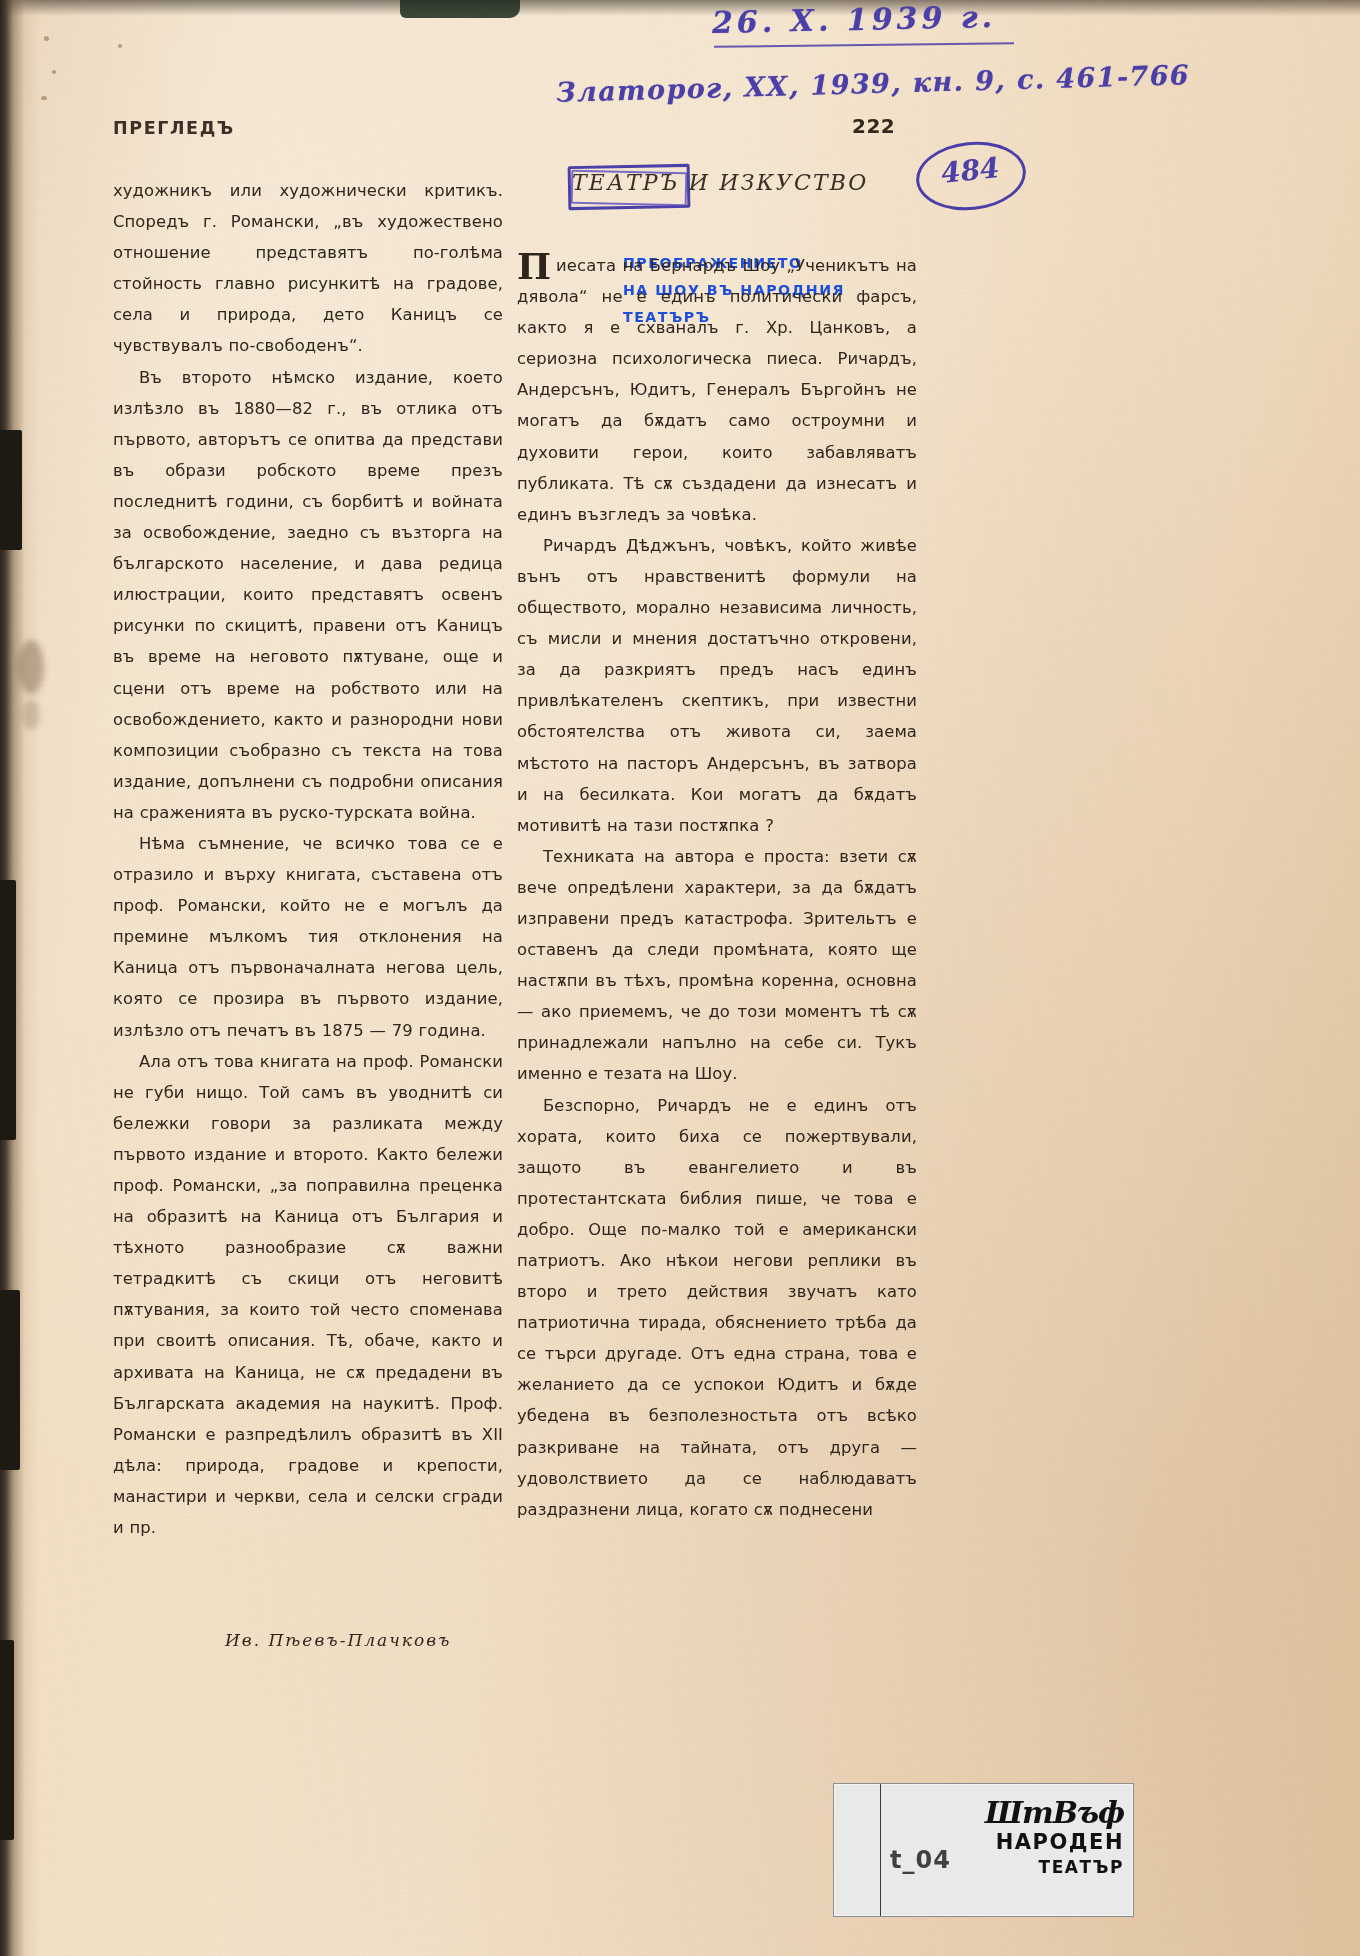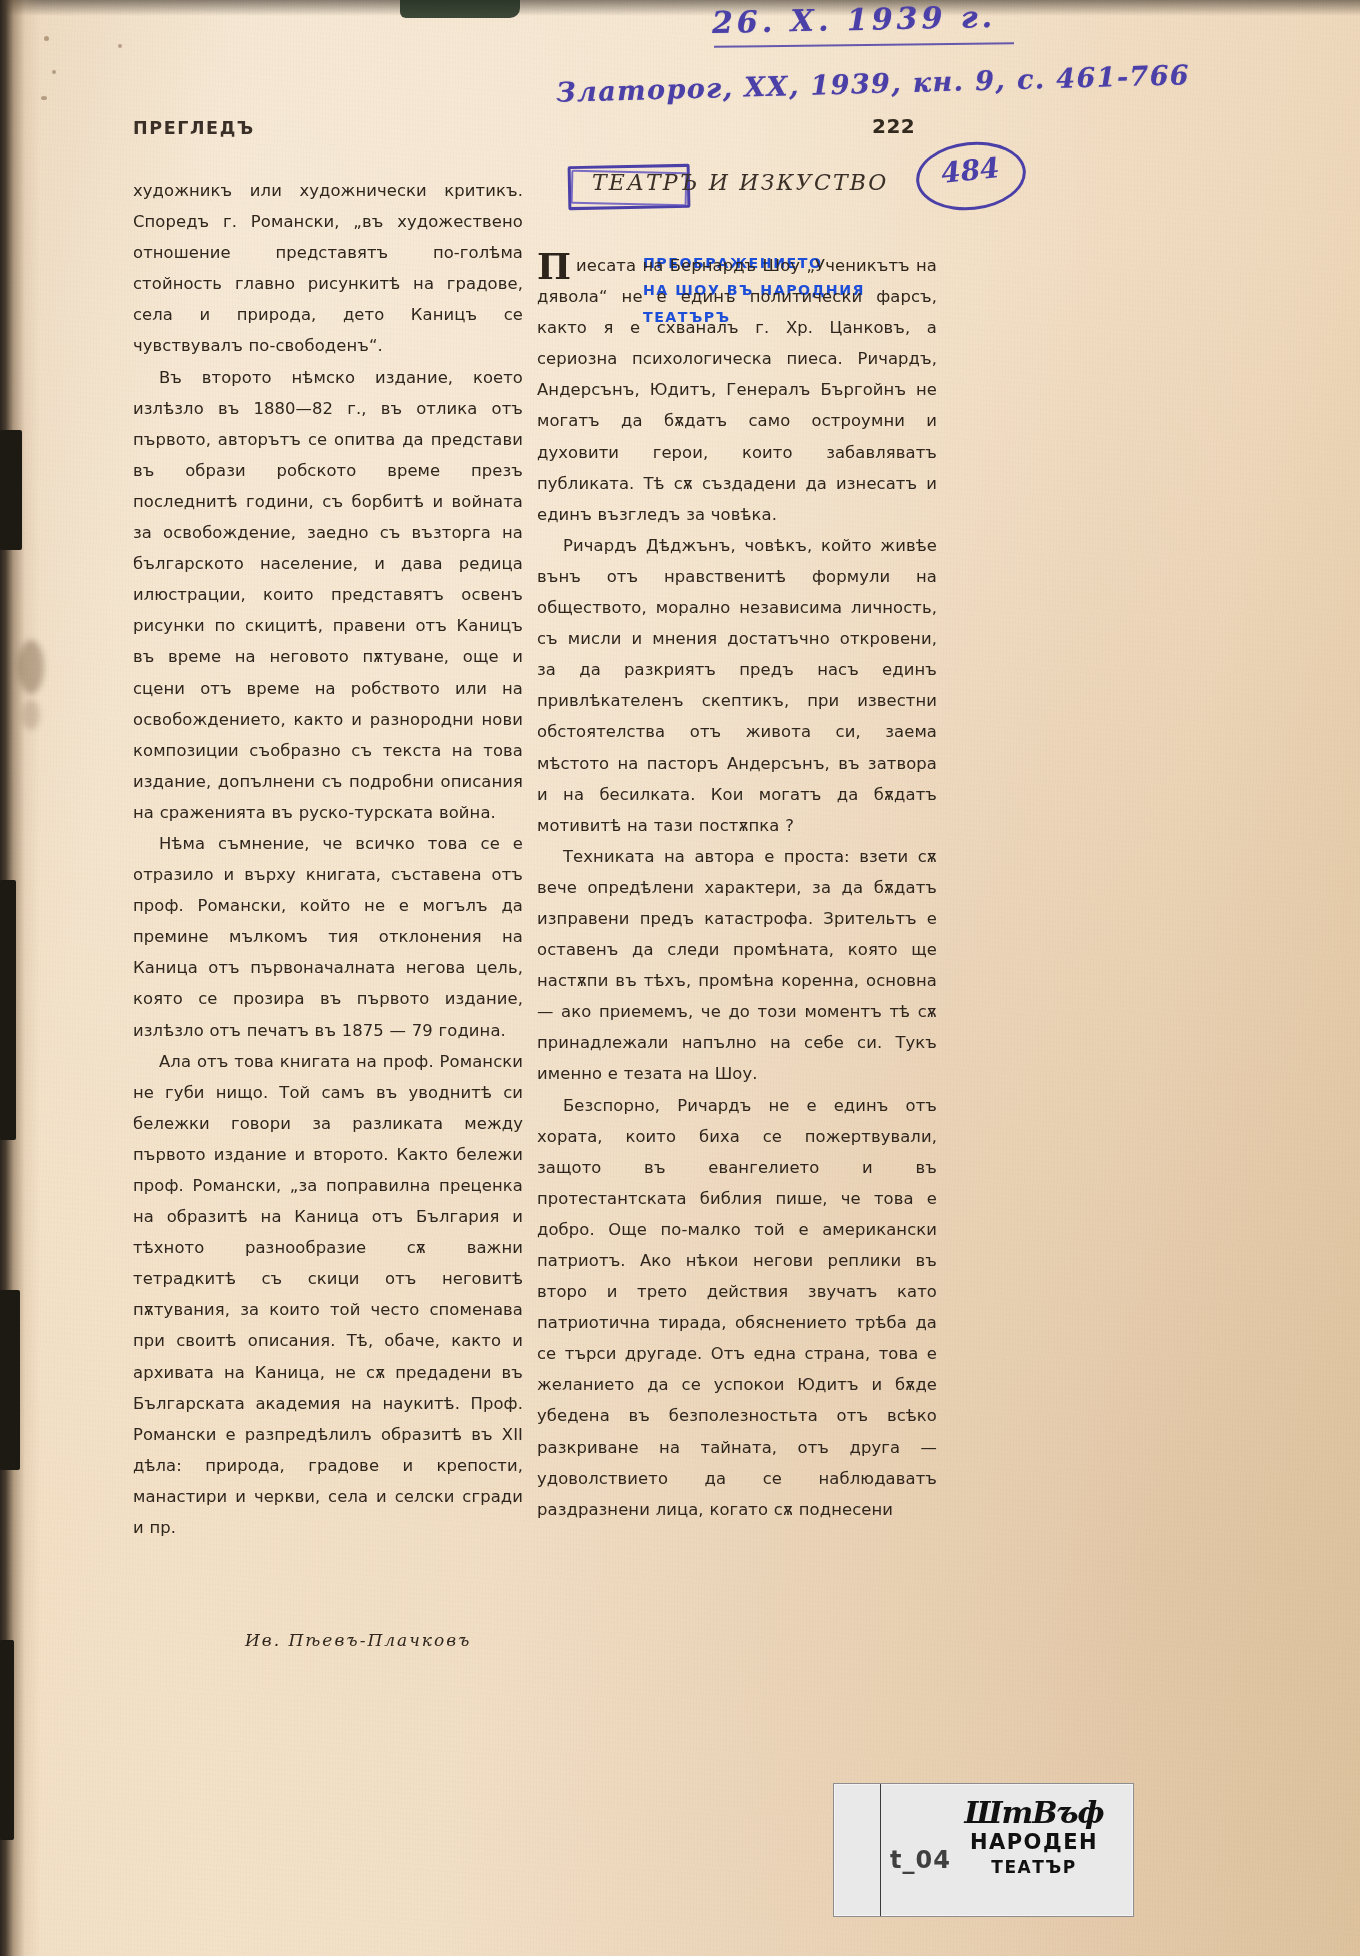--- a/index.html
+++ b/index.html
@@ -35,21 +35,21 @@
   #topedge{
     position:absolute;left:0;top:0;width:100%;height:16px;
     background:linear-gradient(180deg,rgba(45,38,30,.55),rgba(255,255,255,0));
   }
   #topdark{
     position:absolute;left:400px;top:0;width:120px;height:18px;
     background:#1b2a1c;opacity:.85;border-radius:0 0 10px 6px;
   }
 
   
-  #content{position:absolute;inset:0;margin-left:20px;}
+  #content{position:absolute;inset:0;}
   .running-head{
     position:absolute;left:113px;top:118px;
     font-size:17.5px;letter-spacing:1.6px;font-weight:700;
     color:#3a3028;
   }
   .folio{
     position:absolute;left:852px;top:114px;
     font-size:20px;font-weight:700;color:#32291f;letter-spacing:.5px;
   }
   .section-head{
@@ -132,21 +132,21 @@
   #stamp-div{
     position:absolute;left:46px;top:0;width:1px;height:100%;background:#3a3a3c;
   }
   #stamp-code{
     position:absolute;left:56px;top:62px;
     font-size:24px;font-weight:700;color:#404040;letter-spacing:1px;
     font-family:"DejaVu Sans", sans-serif;
   }
   #stamp-logo{
     position:absolute;left:110px;top:12px;width:180px;
-    text-align:center;color:#111;
+    text-align:right;color:#111;
   }
   #stamp-script{
     font-family:"DejaVu Serif", serif;font-style:italic;font-weight:700;
     font-size:30px;line-height:34px;letter-spacing:-1px;
   }
   #stamp-l1{font-size:21px;font-weight:700;letter-spacing:1.5px;line-height:25px;}
   #stamp-l2{font-size:17px;font-weight:700;letter-spacing:1.5px;line-height:25px;}
 
   .fleck{position:absolute;background:rgba(110,80,50,.45);border-radius:50%;}
 </style>

